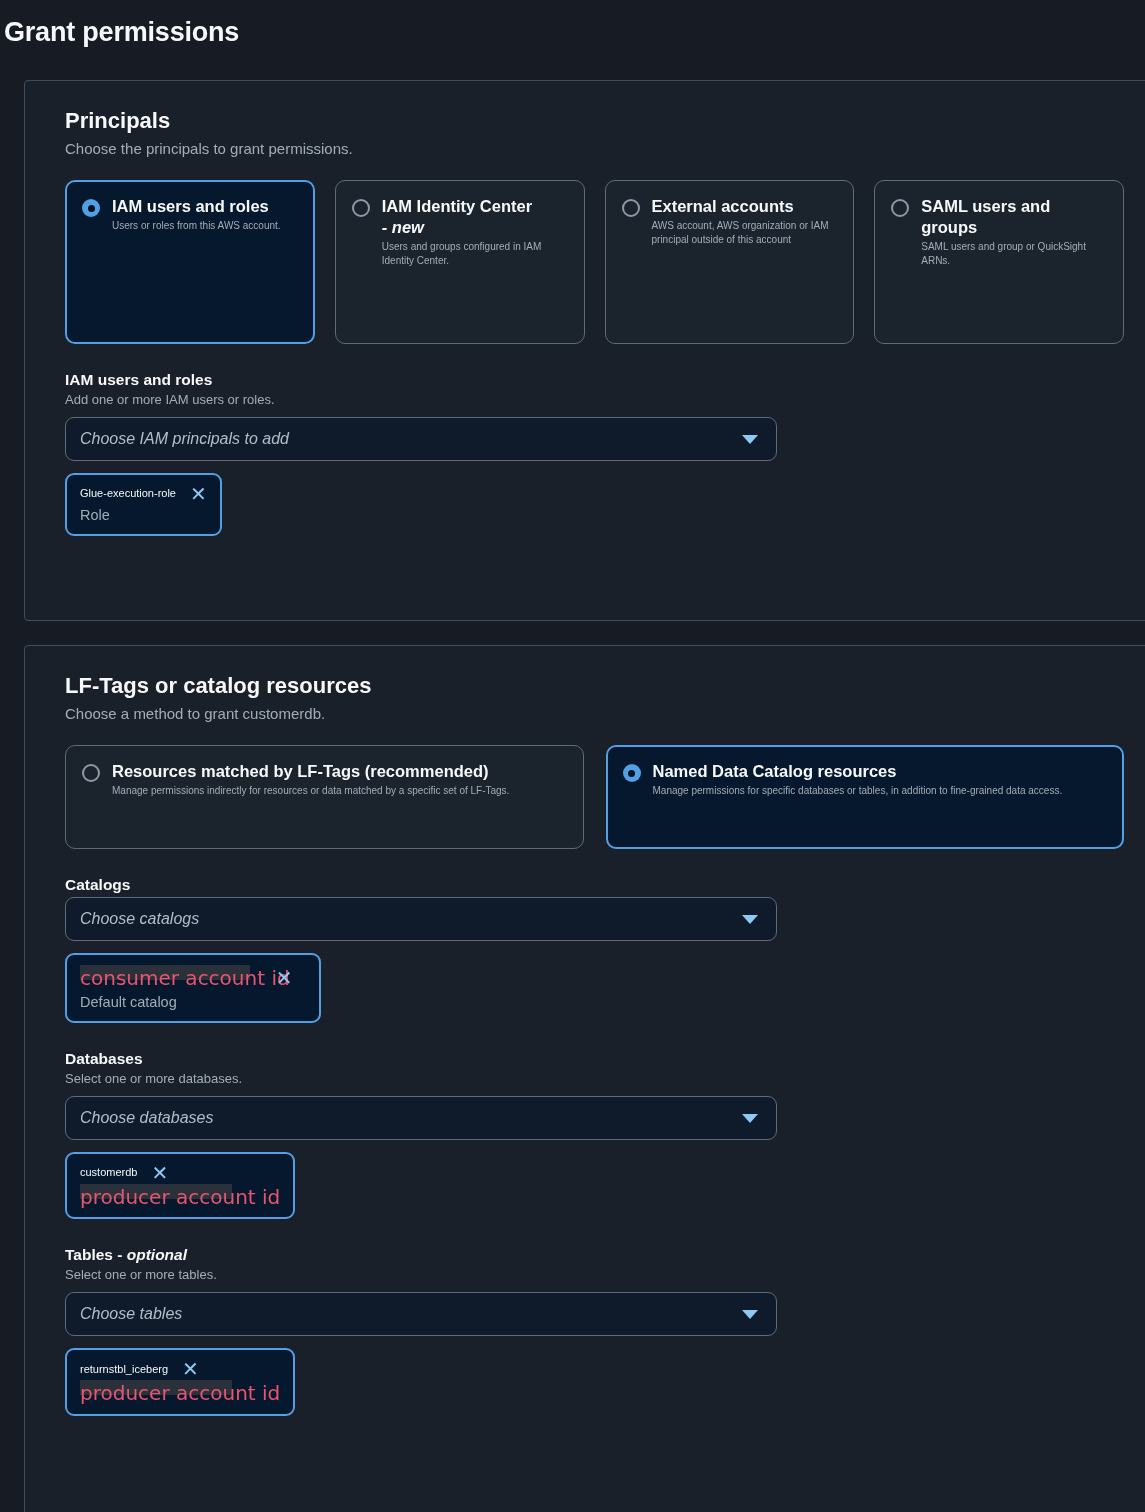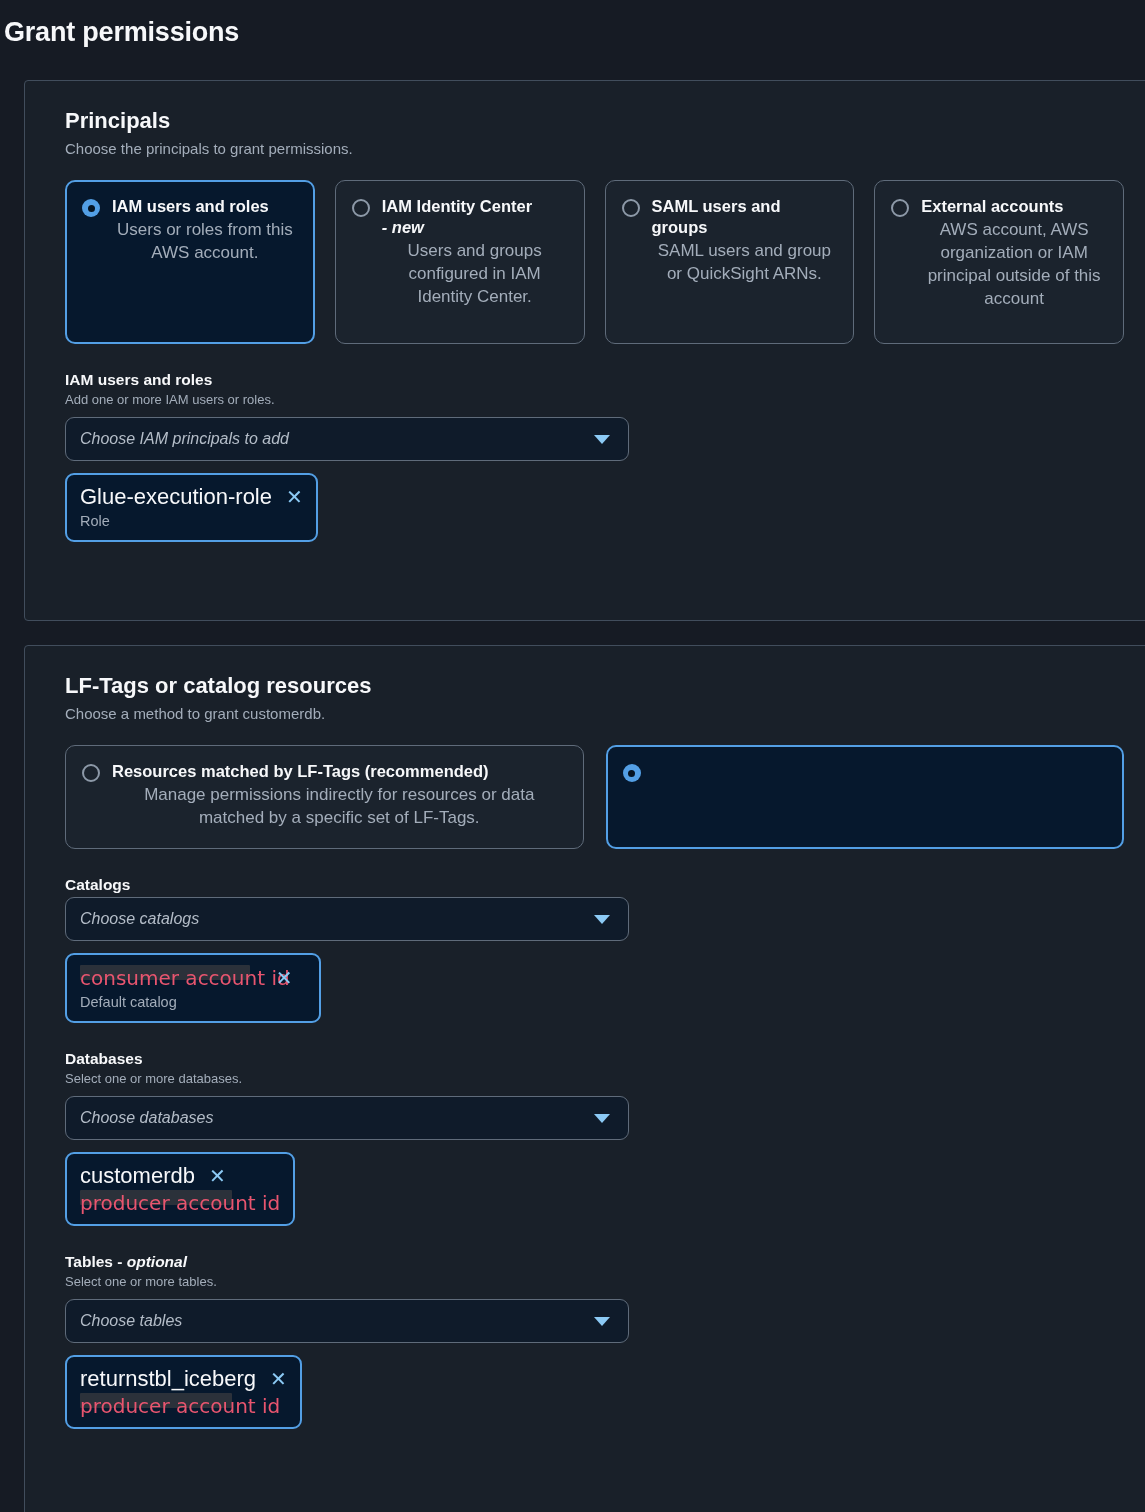--- a/index.html
+++ b/index.html
@@ -132,24 +132,23 @@
     font-weight:bold;
     color:var(--text-strong);
     line-height:1.28;
     margin-bottom:2px;
   }
   .rcard-label .new{
     font-style:italic;
     font-weight:bold;
   }
   .rcard-desc{
-    font-size:17px;
+    font-size:10px;
     color:var(--text-dim);
     line-height:1.35;
-    text-align:center;
   }
 
   
   .field{ margin-top:26px; }
   .field-label{
     font-size:15.5px;
     font-weight:bold;
     color:var(--text-strong);
     line-height:1.3;
     margin-bottom:2px;
@@ -159,21 +158,21 @@
     font-weight:bold;
   }
   .field-hint{
     font-size:13px;
     color:var(--text-dim);
     line-height:1.3;
     margin-bottom:8px;
   }
   .select{
     position:relative;
-    width:564px;
+    width:712px;
     height:44px;
     background:var(--input-bg);
     border:1px solid var(--card-border);
     border-radius:9px;
     display:flex;
     align-items:center;
     padding:0 14px;
     cursor:pointer;
   }
   .select .ph{
@@ -203,21 +202,21 @@
     min-width:120px;
     cursor:pointer;
   }
   .token-main{
     display:flex;
     align-items:center;
     gap:14px;
     white-space:nowrap;
   }
   .token-name{
-    font-size:22px;
+    font-size:11px;
     color:var(--text-strong);
     line-height:1.2;
   }
   .token-x{
     color:var(--accent-light);
     font-size:20px;
     line-height:1;
     font-weight:300;
   }
   .token-sub{
@@ -290,30 +289,30 @@
             <span>IAM Identity Center</span><br>
             <span class="new">- new</span>
           </div>
           <div class="rcard-desc">Users and groups configured in IAM Identity Center.</div>
         </div>
       </div>
 
       <div class="rcard">
         <span class="radio"></span>
         <div class="rcard-body">
+          <div class="rcard-label">External accounts</div>
+          <div class="rcard-desc">AWS account, AWS organization or IAM principal outside of this account</div>
+        </div>
+      </div>
+
+      <div class="rcard">
+        <span class="radio"></span>
+        <div class="rcard-body">
           <div class="rcard-label">SAML users and groups</div>
           <div class="rcard-desc">SAML users and group or QuickSight ARNs.</div>
-        </div>
-      </div>
-
-      <div class="rcard">
-        <span class="radio"></span>
-        <div class="rcard-body">
-          <div class="rcard-label">External accounts</div>
-          <div class="rcard-desc">AWS account, AWS organization or IAM principal outside of this account</div>
         </div>
       </div>
 
     </div>
 
     <div class="field">
       <div class="field-label">IAM users and roles</div>
       <div class="field-hint">Add one or more IAM users or roles.</div>
 
       <div class="select">
@@ -344,20 +343,24 @@
       <div class="rcard">
         <span class="radio"></span>
         <div class="rcard-body">
           <div class="rcard-label">Resources matched by LF-Tags (recommended)</div>
           <div class="rcard-desc">Manage permissions indirectly for resources or data matched by a specific set of LF-Tags.</div>
         </div>
       </div>
 
       <div class="rcard selected">
         <span class="radio on"></span>
+        <div class="rcard-body">
+          <div class="rcard-label">Named Data Catalog resources</div>
+          <div class="rcard-desc">Manage permissions for specific databases or tables, in addition to fine-grained data access.</div>
+        </div>
       </div>
 
     </div>
 
     <div class="field">
       <div class="field-label">Catalogs</div>
       <div class="select">
         <span class="ph">Choose catalogs</span>
         <span class="caret"></span>
       </div>

